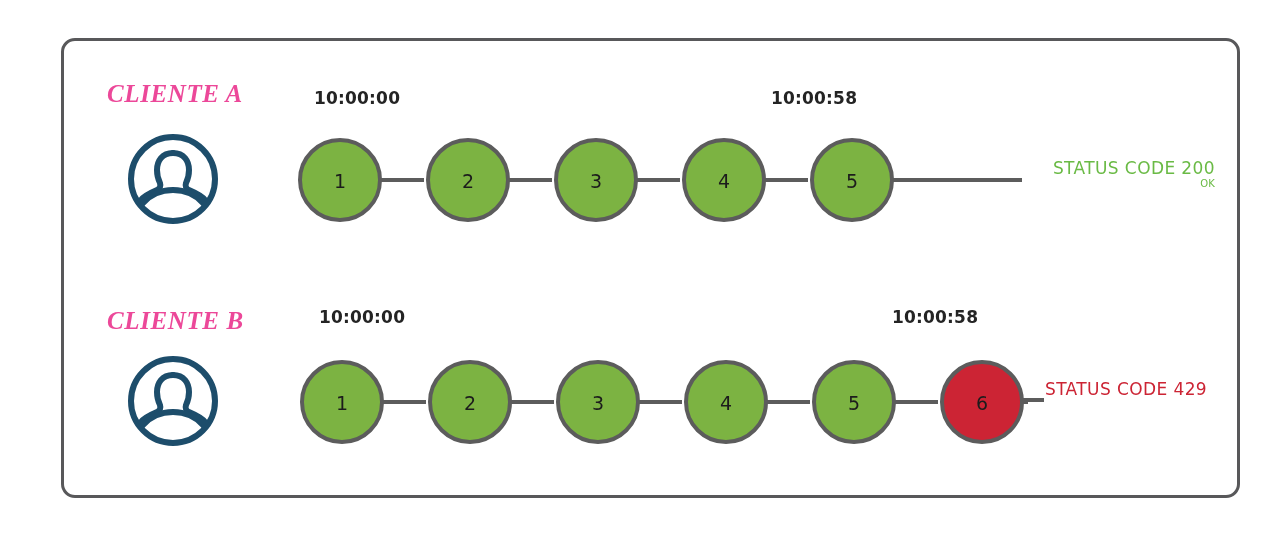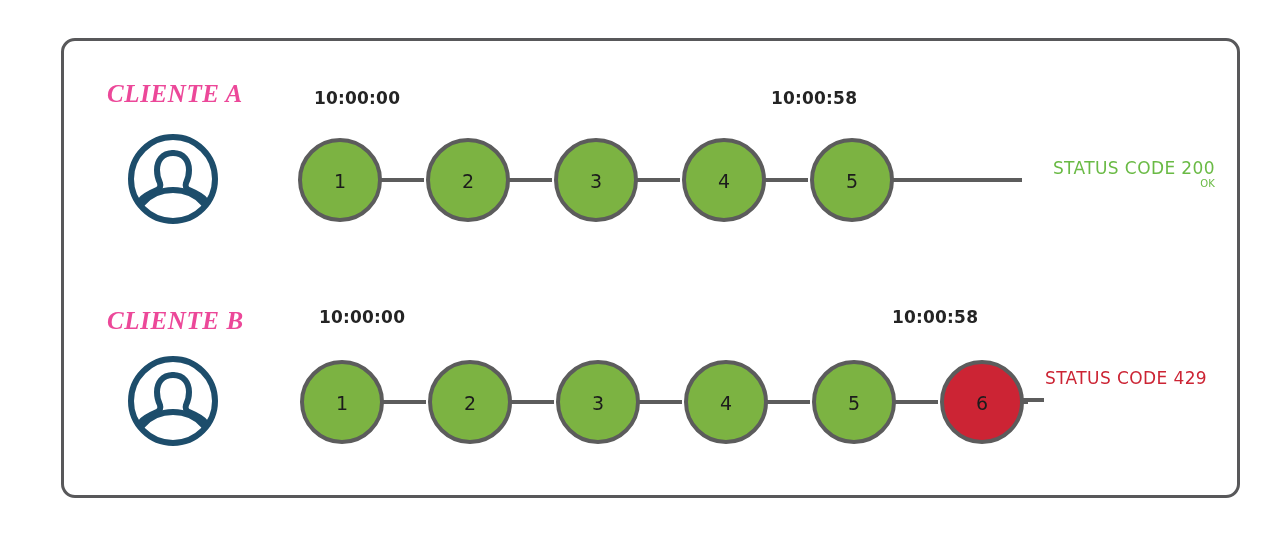--- a/index.html
+++ b/index.html
@@ -201,17 +201,17 @@
           <text class="node-num" x="556" y="47">5</text>
           <text class="node-num" x="684" y="47">6</text>
         </g>
       </svg>
     </div>
 
     <svg style="position:absolute; left:1022px; top:396px;" width="22" height="8">
       <line x1="0" y1="4" x2="22" y2="4" stroke="#5c5c5c" stroke-width="4"></line>
     </svg>
 
-    <div class="status err" style="left:1028px; top:368px; width:196px;">
+    <div class="status err" style="left:1028px; top:379px; width:196px;">
       <span class="code">STATUS CODE 429</span>
     </div>
   </div>
 </div>
 
 </body></html>

